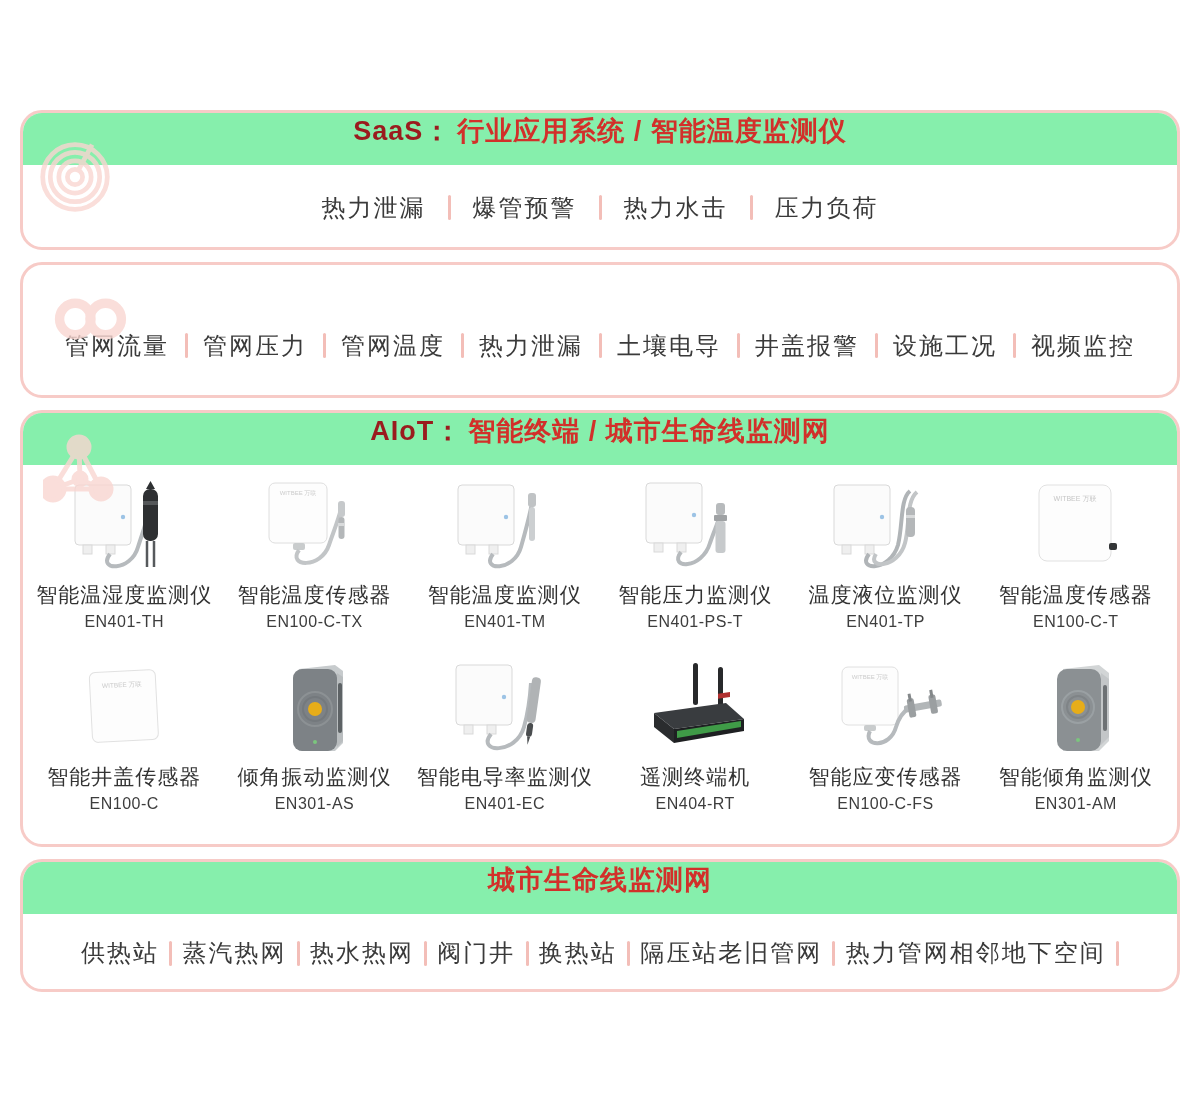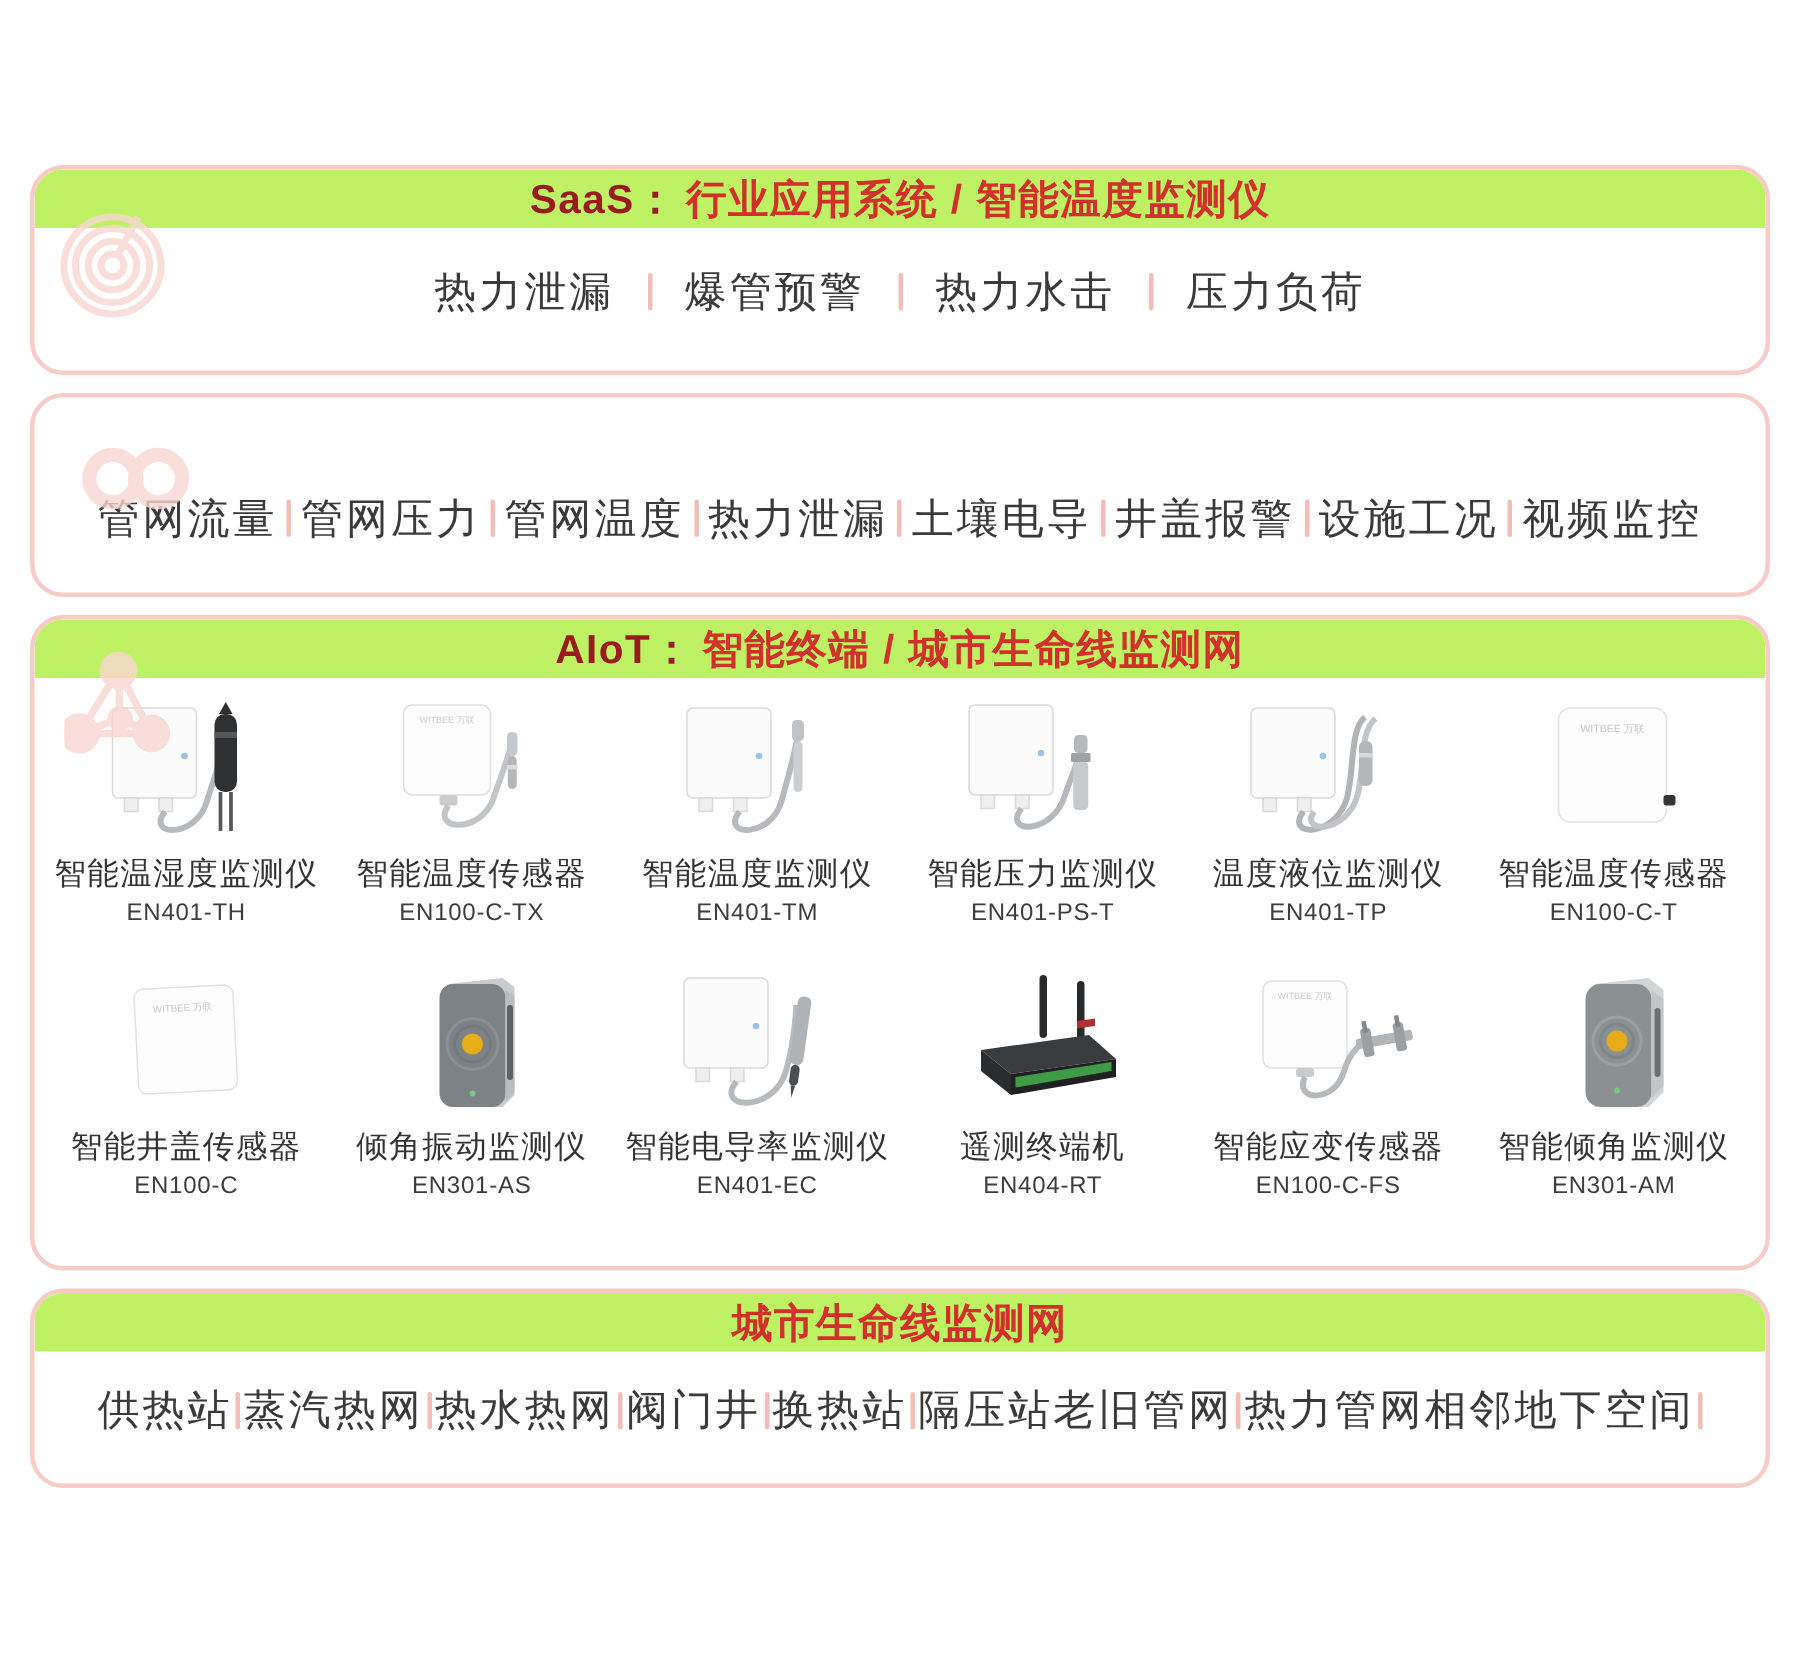--- a/index.html
+++ b/index.html
@@ -14,37 +14,37 @@
   .card {
     position:relative;
     width:1160px; margin:0 auto 12px auto;
     border:3px solid #f7cbc7;
     border-radius:22px;
     background:#ffffff;
     overflow:hidden;
   }
   .card-head {
     position:relative; z-index:3;
-    height:39px;
-    background:#bef264;
-    display:flex; align-items:center; justify-content:center;
+    height:52px;
+    background:#86efac;
+    display:flex; justify-content:center;
     font-size:27px; font-weight:bold; letter-spacing:1px;
   }
   .head-prefix { color:#9a1b1e; }
   .head-title  { color:#d2302a; margin-left:6px; }
 
   .card-body { position:relative; z-index:3; }
 
   .items-row {
     display:flex; align-items:center;
-    font-size:28px; color:#3a3a3a; letter-spacing:2px;
+    font-size:24px; color:#3a3a3a; letter-spacing:2px;
   }
   .items-center { justify-content:center; height:85px; }
   .items-spread { justify-content:space-between; padding:0 42px; height:81px;margin-top:40px; }
-  .items-spread-b { justify-content:space-between; padding:0 42px; height:78px; }
+  .items-spread-b { justify-content:space-between; padding:0 58px; height:78px; }
   .sep {
     display:inline-block; flex:none;
     width:3px; height:25px; border-radius:2px;
     background:#f3beb8;
   }
   .items-center .sep { margin:0 22px; }
 
   
   .grid {
     display:grid;

